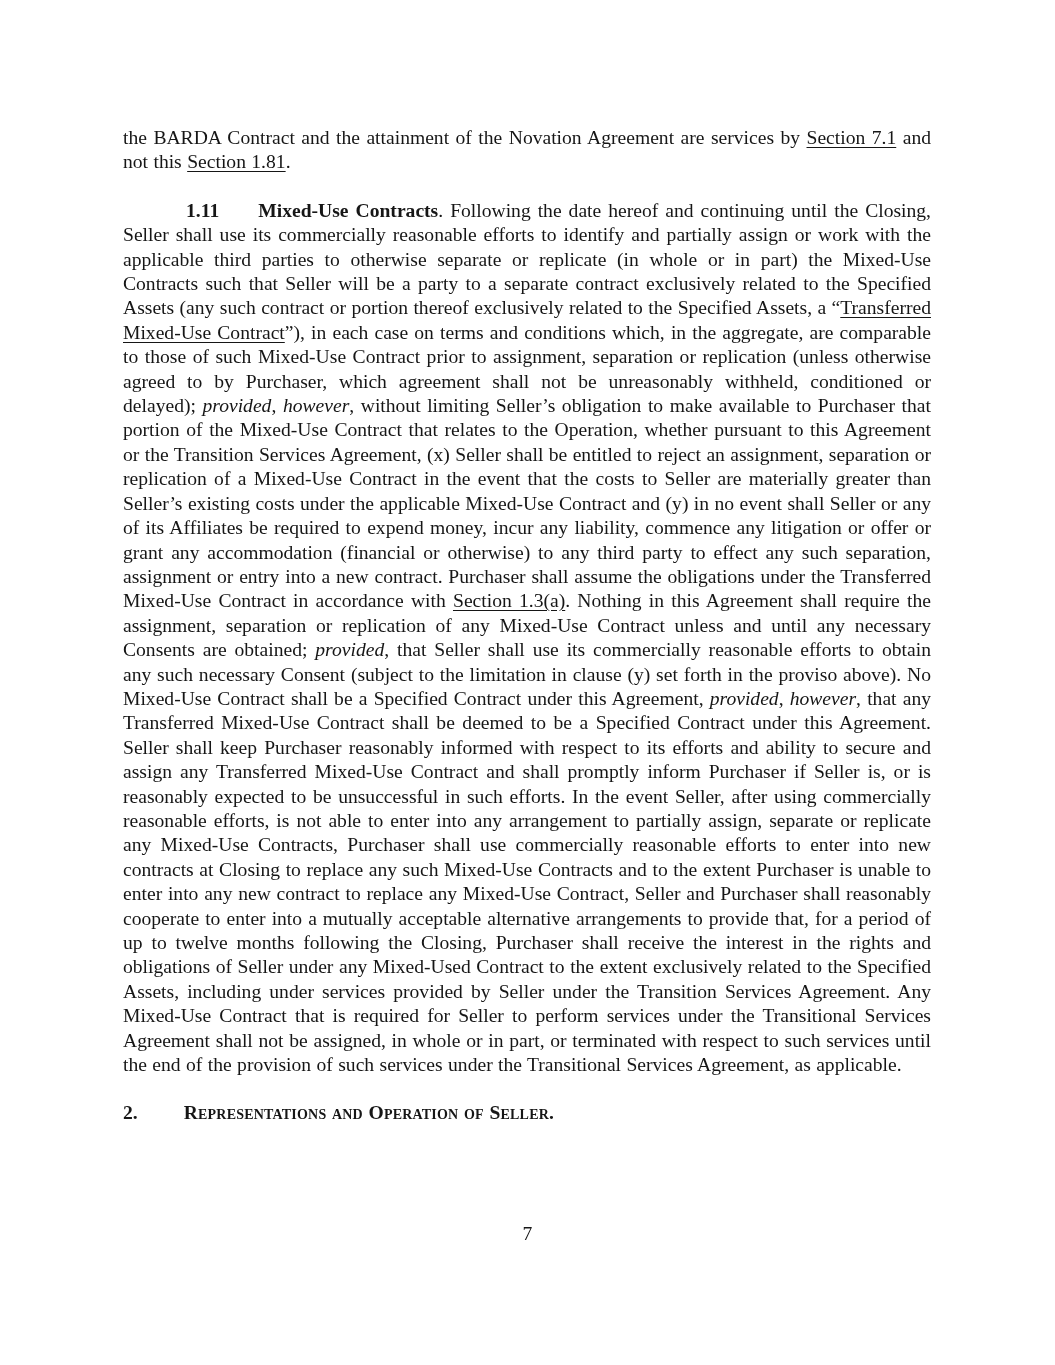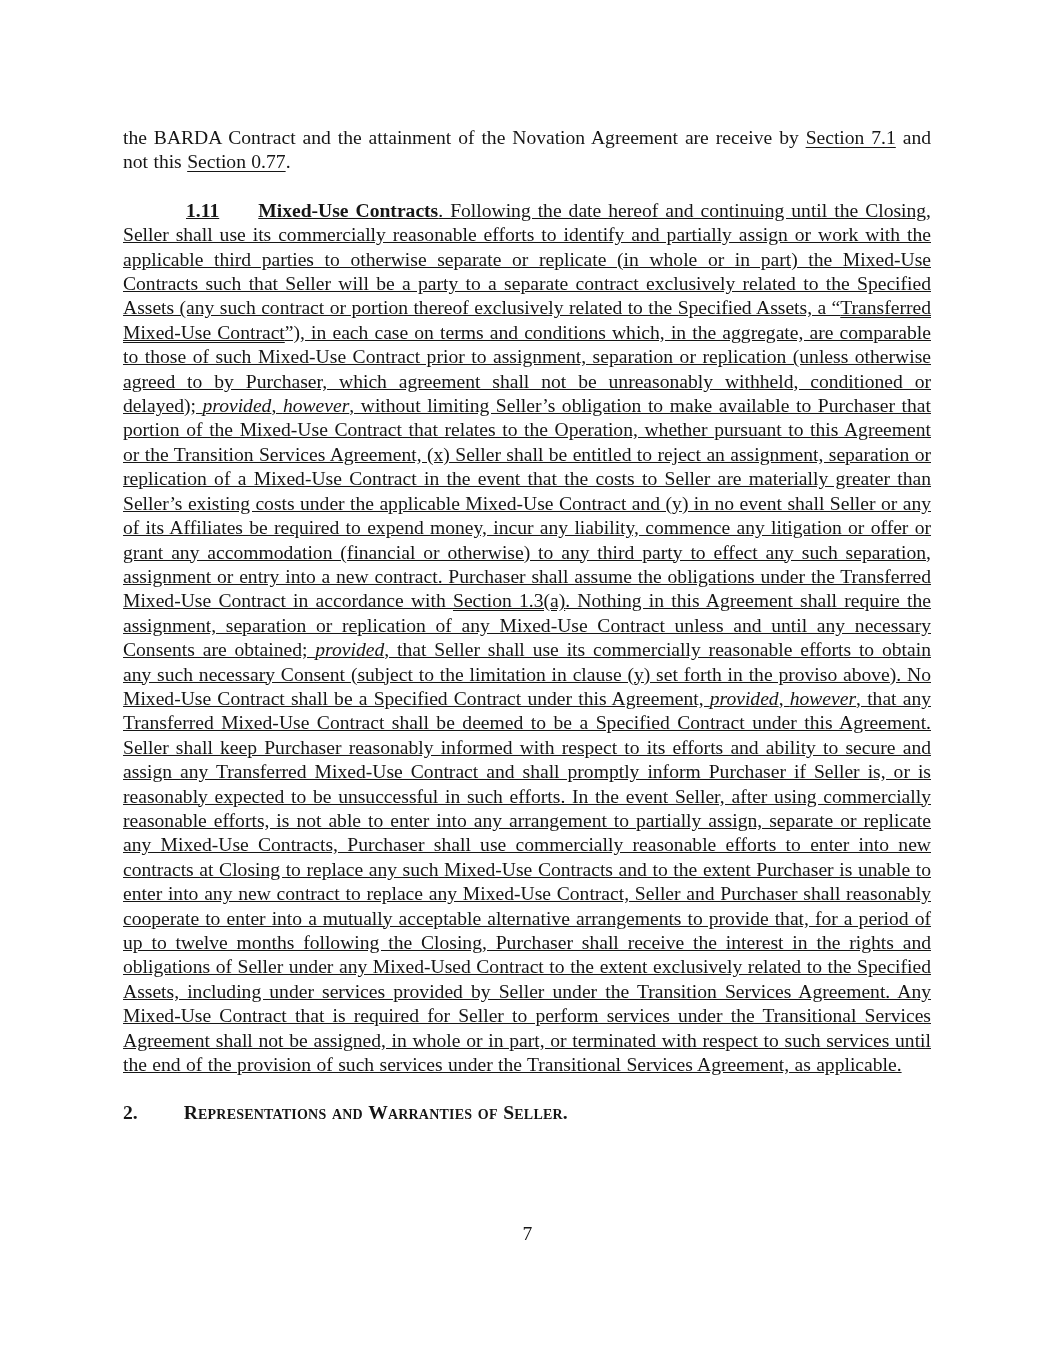--- a/index.html
+++ b/index.html
@@ -22,21 +22,21 @@
     top: 126px;
     width: 808px;
   }
   .para {
     margin: 0 0 24px 0;
     font-size: 19.6px;
     line-height: 24.4px;
     text-align: justify;
     word-spacing: 0.5px;
   }
-  .para.indent { text-indent: 63px; text-decoration: underline; }
+  .para.indent { text-indent: 63px; }
   .para.heading {
     text-align: left;
     margin-top: 5px;
     margin-bottom: 23px;
   }
   .b { font-weight: bold; }
   .i { font-style: italic; }
   .u { text-decoration: underline; text-underline-offset: 3px; }
   .sc { font-variant: small-caps; letter-spacing: 0.2px; }
   .tab  { display: inline-block; width: 39px; }
@@ -50,18 +50,18 @@
     font-size: 19.6px;
     line-height: 24.4px;
     color: #161616;
   }
 </style>
 </head>
 <body>
 
 <div class="page">
   <div class="content">
-    <p class="para"><span>the BARDA Contract and the attainment of the Novation Agreement are receive by </span><span class="u">Section 7.1</span><span> and not this </span><span class="u">Section 0.77</span><span>.</span></p>
+    <p class="para"><span>the BARDA Contract and the attainment of the Novation Agreement are services by </span><span class="u">Section 7.1</span><span> and not this </span><span class="u">Section 1.81</span><span>.</span></p>
     <p class="para indent"><span class="b">1.11</span><span class="tab"></span><span class="b">Mixed-Use Contracts</span><span>.  Following the date hereof and continuing until the Closing, Seller shall use its commercially reasonable efforts to identify and partially assign or work with the applicable third parties to otherwise separate or replicate (in whole or in part) the Mixed-Use Contracts such that Seller will be a party to a separate contract exclusively related to the Specified Assets  (any such contract or portion thereof exclusively related to the Specified Assets, a “</span><span class="u">Transferred Mixed-Use Contract</span><span>”), in each case on terms and conditions which, in the aggregate, are comparable to those of such Mixed-Use Contract prior to assignment, separation or replication (unless otherwise agreed to by Purchaser, which agreement shall not be unreasonably withheld, conditioned or delayed); </span><span class="i">provided</span><span>, </span><span class="i">however</span><span>, without limiting Seller’s obligation to make available to Purchaser that portion of the Mixed-Use Contract that relates to the Operation, whether pursuant to this Agreement or the Transition Services Agreement, (x) Seller shall be entitled to reject an assignment, separation or replication of a Mixed-Use Contract in the event that the costs to Seller are materially greater than Seller’s existing costs under the applicable Mixed-Use Contract and (y) in no event shall Seller or any of its Affiliates be required to expend money, incur any liability, commence any litigation or offer or grant any accommodation (financial or otherwise) to any third party to effect any such separation, assignment or entry into a new contract. Purchaser shall assume the obligations under the Transferred Mixed-Use Contract in accordance with </span><span class="u">Section 1.3(a)</span><span>. Nothing in this Agreement shall require the assignment, separation or replication of any Mixed-Use Contract unless and until any necessary Consents are obtained; </span><span class="i">provided</span><span>, that Seller shall use its commercially reasonable efforts to obtain any such necessary Consent (subject to the limitation in clause (y) set forth in the proviso above). No Mixed-Use Contract shall be a Specified Contract under this Agreement, </span><span class="i">provided</span><span>, </span><span class="i">however</span><span>, that any Transferred Mixed-Use Contract shall be deemed to be a Specified Contract under this Agreement. Seller shall keep Purchaser reasonably informed with respect to its efforts and ability to secure and assign any Transferred Mixed-Use Contract and shall promptly inform Purchaser if Seller is, or is reasonably expected to be unsuccessful in such efforts. In the event Seller, after using commercially reasonable efforts, is not able to enter into any arrangement to partially assign, separate or replicate any Mixed-Use Contracts, Purchaser shall use commercially reasonable efforts to enter into new contracts at Closing to replace any such Mixed-Use Contracts and to the extent Purchaser is unable to enter into any new contract to replace any Mixed-Use Contract, Seller and Purchaser shall reasonably cooperate to enter into a mutually acceptable alternative arrangements to provide that, for a period of up to twelve months following the Closing, Purchaser shall receive the interest in the rights and obligations of Seller under any Mixed-Used Contract to the extent exclusively related to the Specified Assets, including under services provided by Seller under the Transition Services Agreement. Any Mixed-Use Contract that is required for Seller to perform services under the Transitional Services Agreement shall not be assigned, in whole or in part, or terminated with respect to such services until the end of the provision of such services under the Transitional Services Agreement, as applicable.</span></p>
-    <p class="para heading"><span class="b">2.</span><span class="tab2"></span><span class="b sc">Representations and Warranties of Seller.</span></p>
+    <p class="para heading"><span class="b">2.</span><span class="tab2"></span><span class="b sc">Representations and Operation of Seller.</span></p>
   </div>
   <div class="pageno">7</div>
 </div>
 
 </body></html>

